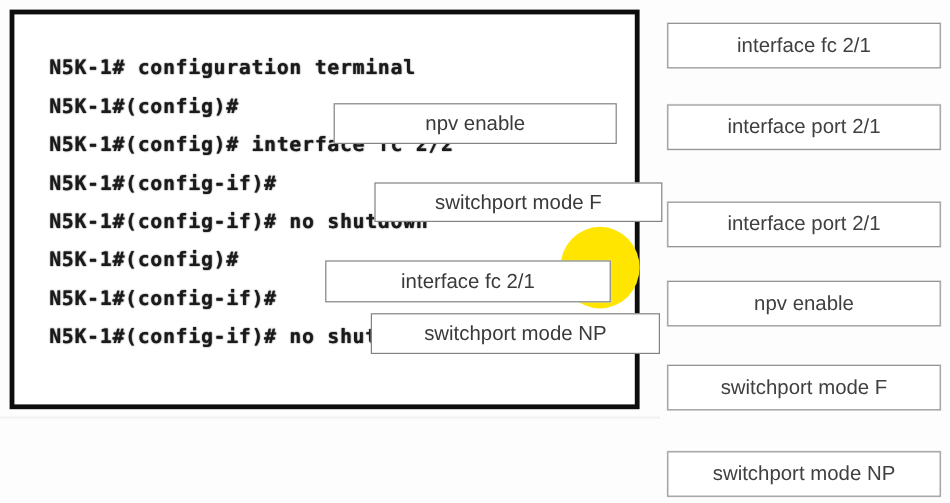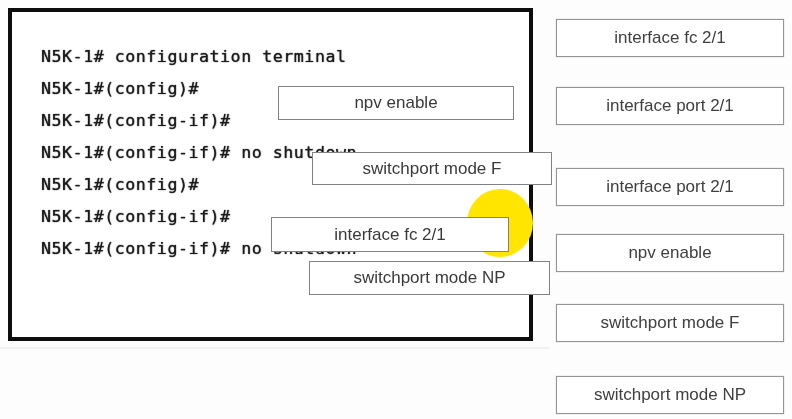--- a/index.html
+++ b/index.html
@@ -32,21 +32,21 @@
   #cli-lines {
     position: absolute;
     left: 29px;
     top: 29px;
     width: 470px;
   }
 
   .cli-line {
     font-family: "DejaVu Sans Mono", "Liberation Mono", monospace;
     font-size: 16.5px;
-    font-weight: normal;
+    font-weight: bold;
     letter-spacing: 0.6px;
     color: #1a1a1a;
     height: 32px;
     line-height: 32px;
     white-space: pre;
     text-shadow: 0 0 1.1px rgba(40,40,40,0.85), 0.4px 0 0.9px rgba(60,60,60,0.5);
     -webkit-font-smoothing: none;
   }
 
   
@@ -127,20 +127,21 @@
   }
 </style>
 </head>
 <body>
 
 <div id="cli-panel">
 
   <div id="cli-lines">
     <div class="cli-line">N5K-1# configuration terminal</div>
     <div class="cli-line">N5K-1#(config)#</div>
+    <div class="cli-line">N5K-1#(config)# interface fc 2/2</div>
     <div class="cli-line">N5K-1#(config-if)#</div>
     <div class="cli-line">N5K-1#(config-if)# no shutdown</div>
     <div class="cli-line">N5K-1#(config)#</div>
     <div class="cli-line">N5K-1#(config-if)#</div>
     <div class="cli-line">N5K-1#(config-if)# no shutdown</div>
   </div>
 
   <div id="highlight-blob"></div>
 
   <div class="drop-tile" id="drop-tile-1">npv enable</div>

